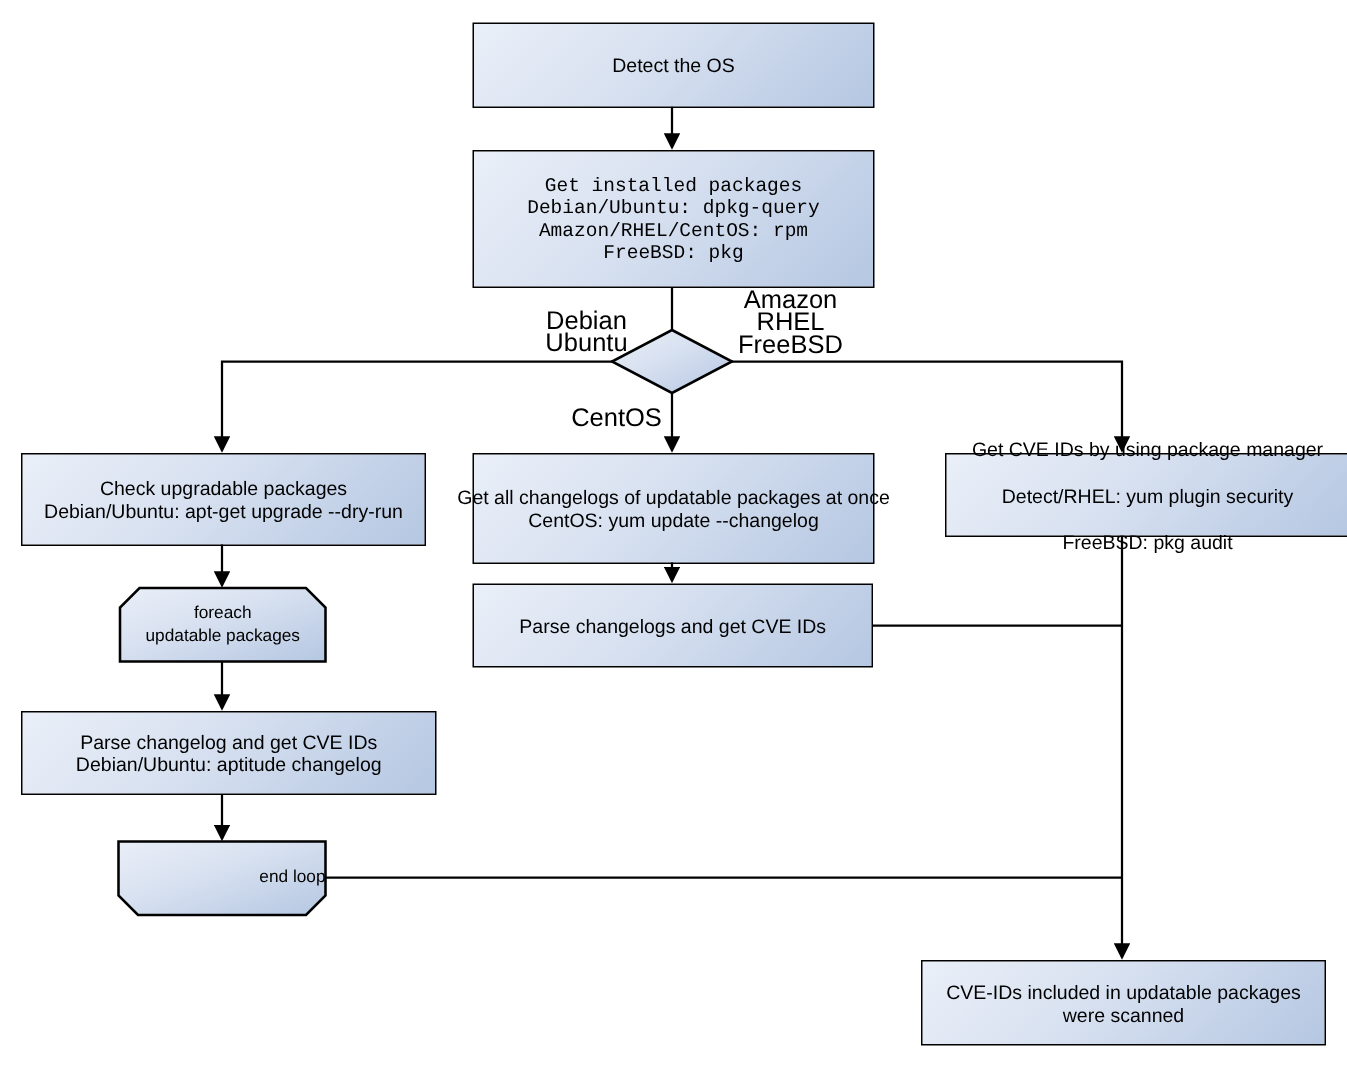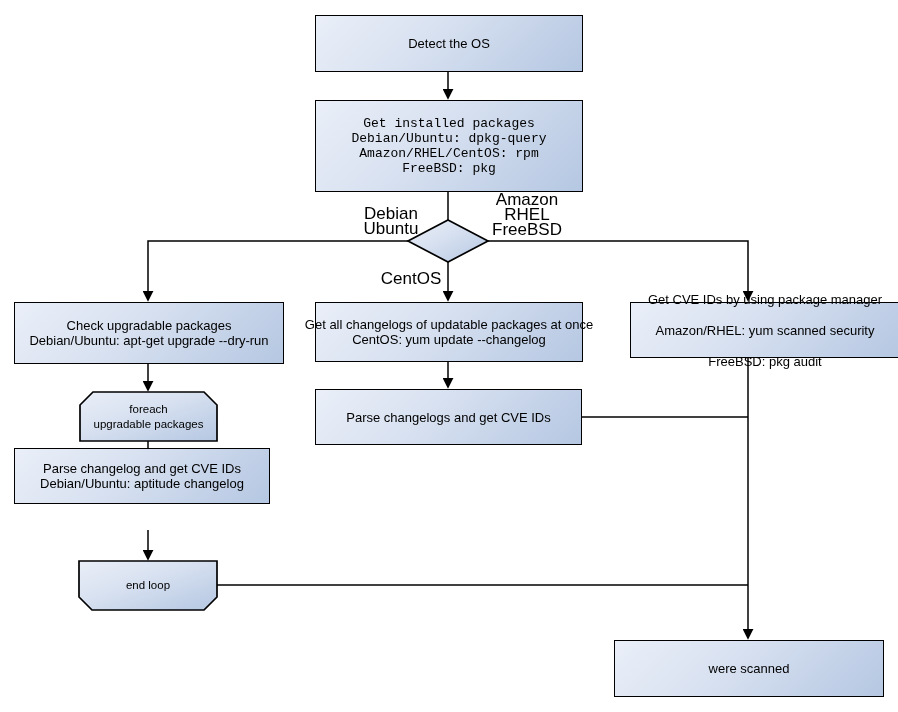--- a/index.html
+++ b/index.html
@@ -83,50 +83,51 @@
     <div class="nline">Debian/Ubuntu: dpkg-query</div>
     <div class="nline">Amazon/RHEL/CentOS: rpm</div>
     <div class="nline">FreeBSD: pkg</div>
   </div>
 
   <div class="node" style="left:14px;top:302px;width:270px;height:62px;">
     <div class="nline">Check upgradable packages</div>
     <div class="nline">Debian/Ubuntu: apt-get upgrade --dry-run</div>
   </div>
 
-  <div class="node" style="left:14px;top:448px;width:256px;height:56px;">
+  <div class="node" style="left:14px;top:474px;width:277px;height:56px;">
     <div class="nline">Parse changelog and get  CVE IDs</div>
     <div class="nline">Debian/Ubuntu: aptitude changelog</div>
   </div>
 
-  <div class="node" style="left:315px;top:302px;width:268px;height:60px;">
+  <div class="node" style="left:315px;top:302px;width:268px;height:74px;">
     <div class="nline">Get all changelogs of updatable packages at once</div>
     <div class="nline">CentOS: yum update --changelog</div>
   </div>
 
   <div class="node" style="left:315px;top:389px;width:267px;height:56px;">
     <div class="nline">Parse changelogs and get CVE IDs</div>
   </div>
 
   <div class="node" style="left:630px;top:302px;width:270px;height:56px;gap:16px;">
     <div class="nline">Get CVE IDs by using package manager</div>
-    <div class="nline">Amazon/RHEL: yum scanned security</div>
+    <div class="nline">Detect/RHEL: yum plugin security</div>
     <div class="nline">FreeBSD: pkg audit</div>
   </div>
 
   <div class="node" style="left:614px;top:640px;width:270px;height:57px;">
+    <div class="nline">CVE-IDs included in updatable packages</div>
     <div class="nline">were scanned</div>
   </div>
 
   <div class="ghost" style="left:80px;top:392px;width:137px;height:49px;">
     <div class="nline">foreach</div>
-    <div class="nline">upgradable  packages</div>
+    <div class="nline">updatable  packages</div>
   </div>
 
-  <div class="ghost" style="left:79px;top:561px;width:138px;height:49px;">
+  <div class="ghost" style="left:79px;top:561px;width:138px;height:49px;align-items:flex-end;">
     <div class="nline">end loop</div>
   </div>
 
   <div class="edge-label" style="left:356px;top:206px;width:70px;text-align:center;">
     <div class="nline">Debian</div>
     <div class="nline">Ubuntu</div>
   </div>
 
   <div class="edge-label" style="left:487px;top:192px;width:80px;text-align:center;">
     <div class="nline">Amazon</div>

